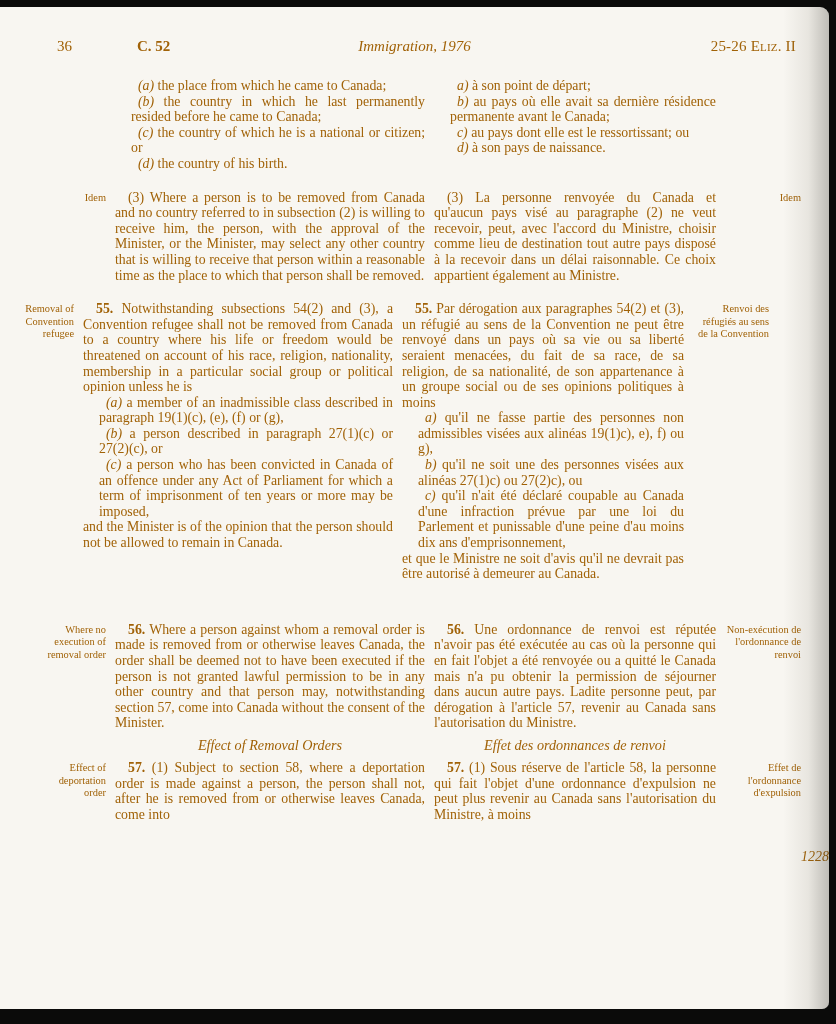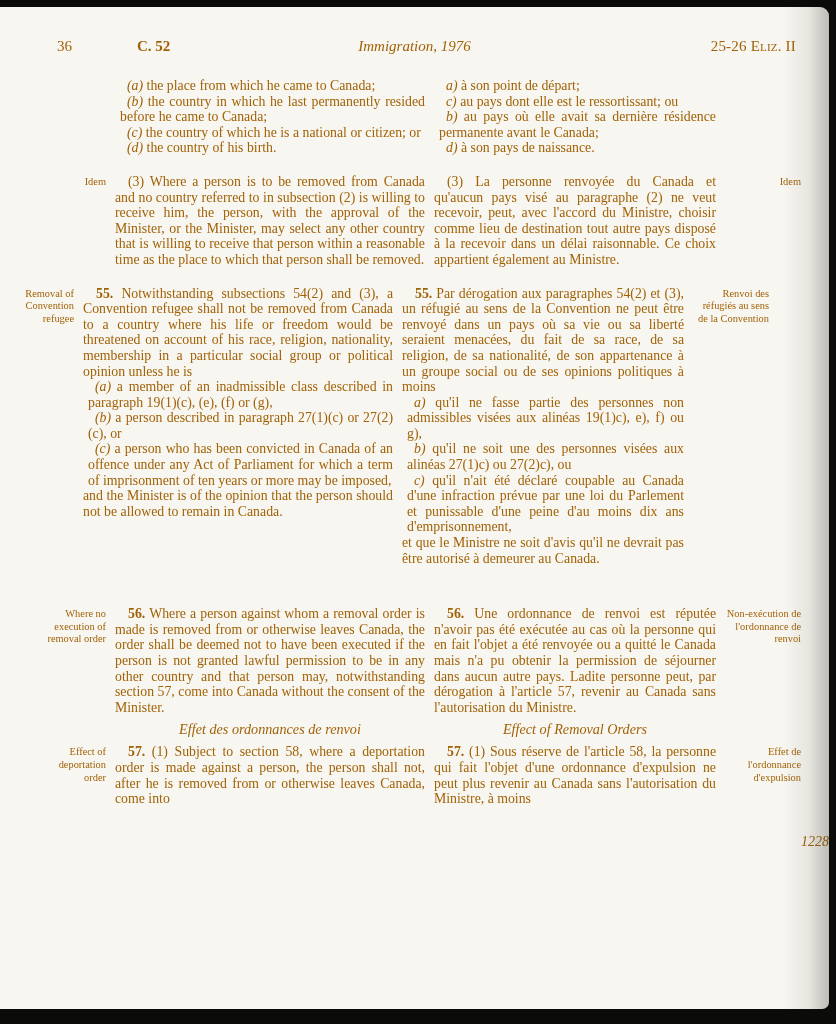--- a/index.html
+++ b/index.html
@@ -33,21 +33,21 @@
     grid-template-columns:66px 310px 282px 76px;
     column-gap:9px;
     padding-left:40px;
     align-items:start;
   }
   .col{font-size:13.8px;line-height:15.6px;text-align:justify;}
   .mnote{font-size:10.4px;line-height:12.6px;padding-top:2px;text-align:right;}
   .mnote.right{padding-left:1px;}
   .para{margin:0;text-indent:13px;}
   .no{font-weight:bold;}
-  .sub{margin-left:5px;text-indent:7px;}
+  .sub{margin-left:16px;text-indent:7px;}
   .sub .mk{font-style:italic;}
   .closing{margin:0;text-indent:0;}
   .heading{font-style:italic;text-align:center;font-size:14.2px;line-height:17px;}
   .footer{margin-top:27px;text-align:right;font-size:14px;font-style:italic;}
   
   .r-list{margin-top:21px;}
   .r-sec3{margin-top:18px;}
   .r-sec55{margin-top:18px;padding-left:8px;}
   .r-sec56{margin-top:40px;font-family:Liberation Serif, serif;}
   .r-head{margin-top:6px;}
@@ -69,22 +69,22 @@
     <div class="row r-list">
       <div class="mnote"></div>
       <div class="col">
         <div class="sub"><span class="mk">(a)</span> <span>the place from which he came to Canada;</span></div>
         <div class="sub"><span class="mk">(b)</span> <span>the country in which he last permanently resided before he came to Canada;</span></div>
         <div class="sub"><span class="mk">(c)</span> <span>the country of which he is a national or citizen; or</span></div>
         <div class="sub"><span class="mk">(d)</span> <span>the country of his birth.</span></div>
       </div>
       <div class="col">
         <div class="sub"><span class="mk">a)</span> <span>à son point de départ;</span></div>
+        <div class="sub"><span class="mk">b)</span> <span>au pays où elle avait sa dernière résidence permanente avant le Canada;</span></div>
         <div class="sub"><span class="mk">c)</span> <span>au pays dont elle est le ressortissant; ou</span></div>
-        <div class="sub"><span class="mk">b)</span> <span>au pays où elle avait sa dernière résidence permanente avant le Canada;</span></div>
         <div class="sub"><span class="mk">d)</span> <span>à son pays de naissance.</span></div>
       </div>
       <div class="mnote right"></div>
     </div>
 
     <div class="row r-sec3">
       <div class="mnote">Idem</div>
       <div class="col">
         <p class="para"><span>(3)</span> <span>Where a person is to be removed from Canada and no country referred to in subsection (2) is willing to receive him, the person, with the approval of the Minister, or the Minister, may select any other country that is willing to receive that person within a reasonable time as the place to which that person shall be removed.</span></p>
       </div>
@@ -119,22 +119,22 @@
         <p class="para"><span class="no">56.</span> <span>Where a person against whom a removal order is made is removed from or otherwise leaves Canada, the order shall be deemed not to have been executed if the person is not granted lawful permission to be in any other country and that person may, notwithstanding section 57, come into Canada without the consent of the Minister.</span></p>
       </div>
       <div class="col">
         <p class="para"><span class="no">56.</span> <span>Une ordonnance de renvoi est réputée n'avoir pas été exécutée au cas où la personne qui en fait l'objet a été renvoyée ou a quitté le Canada mais n'a pu obtenir la permission de séjourner dans aucun autre pays. Ladite personne peut, par dérogation à l'article 57, revenir au Canada sans l'autorisation du Ministre.</span></p>
       </div>
       <div class="mnote right">Non-exécution de l'ordonnance de renvoi</div>
     </div>
 
     <div class="row r-head">
       <div class="mnote"></div>
+      <div class="heading">Effect of Removal Orders</div>
       <div class="heading">Effet des ordonnances de renvoi</div>
-      <div class="heading">Effect of Removal Orders</div>
       <div class="mnote right"></div>
     </div>
 
     <div class="row r-sec57">
       <div class="mnote">Effect of deportation order</div>
       <div class="col">
         <p class="para"><span class="no">57.</span> <span>(1) Subject to section 58, where a deportation order is made against a person, the person shall not, after he is removed from or otherwise leaves Canada, come into</span></p>
       </div>
       <div class="col">
         <p class="para"><span class="no">57.</span> <span>(1) Sous réserve de l'article 58, la personne qui fait l'objet d'une ordonnance d'expulsion ne peut plus revenir au Canada sans l'autorisation du Ministre, à moins</span></p>

